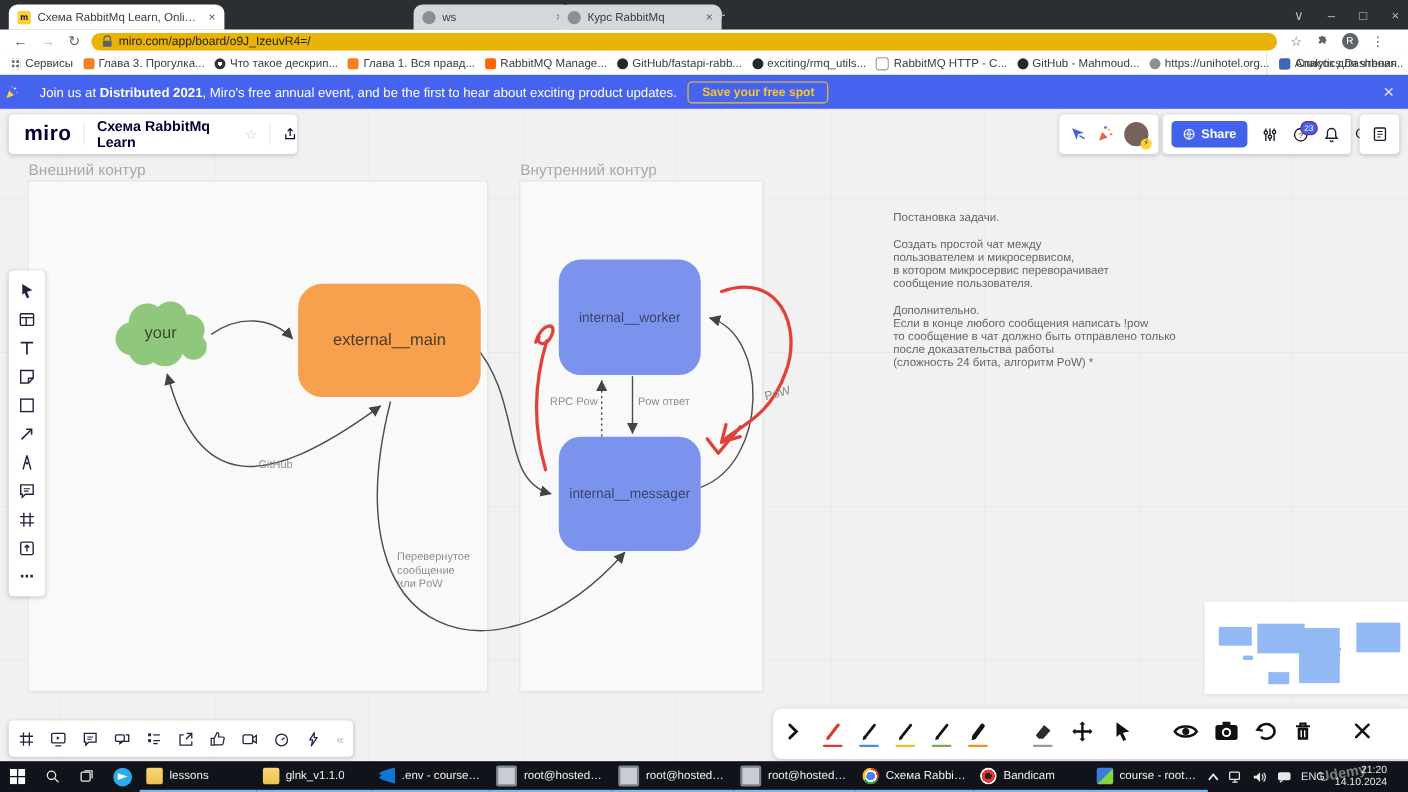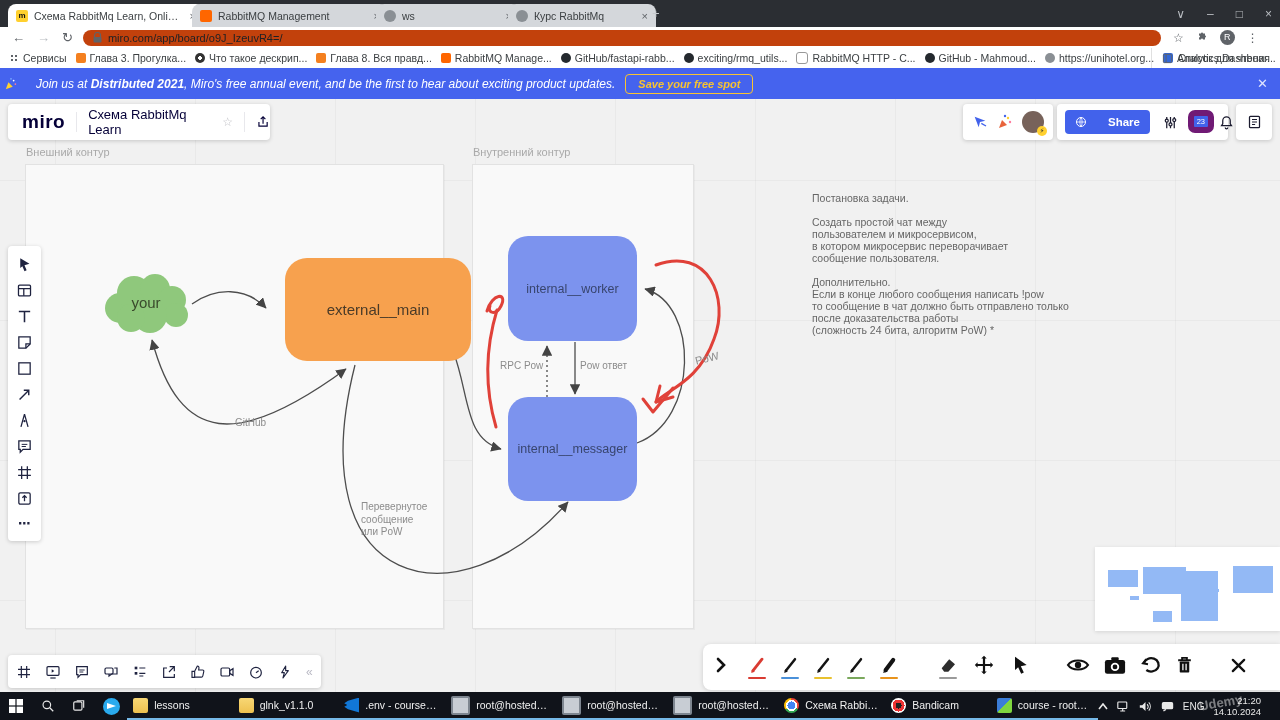--- a/index.html
+++ b/index.html
@@ -21,64 +21,64 @@
   [data-icon="globe"]{background:#8a8f94;border-radius:50%;}
   [data-icon="github"]{background:#24292e;border-radius:50%;}
   [data-icon="fire"]{background:#f4801f;}
   [data-icon="target"]{background:radial-gradient(circle,#fff 0 2px,#333 2px);border-radius:50%;}
   [data-icon="analytics"]{background:#3367d6;}
   [data-icon="apps-grid"]{background-image:radial-gradient(circle,#5f6368 1.1px,transparent 1.3px);background-size:4px 4px;background-position:1px 1px;border-radius:0;}
   #wctrl{right:8px;top:0;height:27px;display:flex;gap:22px;color:#b9bdc2;font-size:12px;align-items:center;}
   #toolbar{left:0;top:27px;width:1280px;height:21px;background:#fff;border-bottom:1px solid #e4e6e8;display:flex;align-items:center;}
   .navic{font-size:13px;color:#5f6368;margin-left:12px;}
   .navic.dis{color:#b9bdc2;}
-  #omnibox{margin-left:10px;width:1058px;height:16px;background:#c2410c;border-radius:9px;
+  #omnibox{margin-left:10px;width:1058px;height:16px;background:#eab308;border-radius:9px;
     display:flex;align-items:center;padding:0 10px;font-size:11px;color:#202124;gap:6px;text-align:center;}
   #toolbar .right{display:flex;align-items:center;gap:12px;margin-left:12px;color:#5f6368;font-size:12px;}
   #avatar-br{width:15px;height:15px;border-radius:50%;background:#5f6368;color:#fff;font-size:9px;text-align:center;line-height:15px;}
   #bookmarks{left:0;top:48px;width:1280px;height:20px;background:#fff;border-bottom:1px solid #e4e6e8;
     display:flex;align-items:center;font-size:10.5px;color:#3c4043;}
   .bm{display:flex;align-items:center;gap:4px;margin-left:9px;white-space:nowrap;}
   .bm .fav{width:10px;height:10px;flex:0 0 10px;}
   #readlist{position:absolute;right:10px;top:0;height:20px;display:flex;align-items:center;gap:5px;border-left:1px solid #e0e0e0;padding-left:10px;}
   
   #banner{left:0;top:68px;width:1280px;height:31px;background:#4563ee;color:#fff;font-size:12px;
-    display:flex;align-items:center;font-style:italic;}
+    display:flex;align-items:center;}
   #banner .txt{margin-left:18px;}
   #banner b{font-weight:bold;}
   #banner .cta{margin-left:10px;border:1px solid #f8c330;color:#f8c330;font-size:11px;font-weight:bold;
     border-radius:4px;padding:3px 12px;}
   #banner .bx{position:absolute;right:12px;color:#dfe4ff;font-size:13px;}
   .partysvg{margin-left:4px}
   
   #canvas{left:0;top:99px;width:1280px;height:593px;background:#f1f1f1;
     background-image:linear-gradient(#00000008 1px,transparent 1px),linear-gradient(90deg,#00000008 1px,transparent 1px);
     background-size:140px 140px;background-position:-85px 81px;}
   .frame{background:#f9f9f9;border:1px solid #e2e2e2;box-shadow:1px 1px 0 #00000008;}
-  .frame-label{font-size:11px;color:#a9a9a9;}
+  .frame-label{font-size:14px;color:#a9a9a9;}
   .node{display:flex;align-items:center;justify-content:center;}
   #ext{background:#f7a14e;border-radius:22px;color:#4a3b28;font-size:15px;}
   .bluebox{background:#7c93ee;border-radius:20px;color:#38456e;font-size:12.5px;}
   .elabel{font-size:10px;color:#8c8c8c;}
   #note{font-size:10.5px;line-height:12px;color:#666;white-space:pre-line;width:280px;}
   
   .card{background:#fff;border-radius:4px;box-shadow:0 1px 4px rgba(0,0,0,.18);}
   #hleft{left:8px;top:104px;width:262px;height:36px;display:flex;align-items:center;}
   #logo{font-size:19px;font-weight:bold;color:#050038;letter-spacing:.5px;margin-left:14px;}
   #hleft .sep{width:1px;height:20px;background:#e8e8ec;margin:0 11px;}
-  #btitle{font-size:13px;font-weight:normal;color:#050038;}
+  #btitle{font-size:13px;font-weight:bold;color:#050038;}
   #hleft .star{color:#c3c3c8;font-size:12px;margin-left:7px;}
   #hr1{left:963px;top:104px;width:90px;height:36px;display:flex;align-items:center;justify-content:space-evenly;}
   #hr2{left:1057px;top:104px;width:171px;height:36px;display:flex;align-items:center;}
   #hr3{left:1236px;top:104px;width:36px;height:36px;display:flex;align-items:center;justify-content:center;}
   #sharebtn{margin-left:8px;background:#4262eb;color:#fff;font-size:11.5px;font-weight:bold;border-radius:4px;
-    height:24px;display:flex;align-items:center;gap:21px;padding:0 10px;}
+    height:24px;display:flex;align-items:center;gap:5px;padding:0 10px;}
   .hic{position:relative;margin-left:13px;display:flex;}
   .badge{position:absolute;top:-5px;right:-8px;background:#4262eb;color:#fff;font-size:7.5px;
-    border-radius:7px;padding:1px 3px;border:6px solid #701a75;}
+    border-radius:7px;padding:1px 3px;border:1px solid #701a75;}
   #avatar-m{width:22px;height:22px;border-radius:50%;background:#77625a;position:relative;}
   #avatar-m i{position:absolute;right:-3px;bottom:-3px;width:10px;height:10px;border-radius:50%;
     background:#ffd02f;font-style:normal;font-size:7px;text-align:center;line-height:10px;color:#333;}
   #vtool{left:8px;top:246px;width:33px;display:flex;flex-direction:column;align-items:center;gap:9px;padding:10px 0;}
   #bltool{left:8px;top:655px;height:33px;display:flex;align-items:center;padding:0 8px;gap:13px;}
   .mi svg{display:block;}
   #collapse{color:#b9b9c4;font-size:12px;}
   
   #minimap{left:1095px;top:547px;width:185px;height:84px;background:#fff;box-shadow:0 1px 4px rgba(0,0,0,.12);}
   #minimap div{position:absolute;background:#93b9f5;}
@@ -112,25 +112,20 @@
 <body>
 
 <div id="screen">
 
   <div class="abs" id="tabstrip">
     <div class="abs tab active" style="left:8px;width:180px">
       <span class="fav" data-icon="miro-fav">m</span>
       <span class="title">Схема RabbitMq Learn, Online W</span>
       <span class="x">×</span>
     </div>
-    <div class="abs tab inactive" style="left:192px;width:180px">
-      <span class="fav" data-icon="rabbit"></span>
-      <span class="title">RabbitMQ Management</span>
-      <span class="x">×</span>
-    </div>
     <div class="abs tab inactive" style="left:376px;width:128px">
       <span class="fav" data-icon="globe"></span>
       <span class="title">ws</span>
       <span class="x">×</span>
     </div>
     <div class="abs tab inactive" style="left:508px;width:132px">
       <span class="fav" data-icon="globe"></span>
       <span class="title">Курс RabbitMq</span>
       <span class="x">×</span>
     </div>
@@ -172,21 +167,21 @@
     <span class="bm">
         <i class="fav" data-icon="fire"></i>
         <span>Глава 3. Прогулка...</span>
       </span>
     <span class="bm">
         <i class="fav" data-icon="target"></i>
         <span>Что такое дескрип...</span>
       </span>
     <span class="bm">
         <i class="fav" data-icon="fire"></i>
-        <span>Глава 8. Вся правд...</span>
+        <span>Глава 1. Вся правд...</span>
       </span>
     <span class="bm">
         <i class="fav" data-icon="rabbit"></i>
         <span>RabbitMQ Manage...</span>
       </span>
     <span class="bm">
         <i class="fav" data-icon="github"></i>
         <span>GitHub/fastapi-rabb...</span>
       </span>
     <span class="bm">
@@ -269,21 +264,21 @@
             <circle cx="36" cy="25" r="17"></circle>
             <circle cx="57" cy="21" r="15"></circle>
           <circle cx="74" cy="32" r="14"></circle>
             <circle cx="78" cy="47" r="12"></circle>
             <circle cx="52" cy="48" r="17"></circle>
             <circle cx="33" cy="50" r="14"></circle>
         </g>
       </svg>
       <div class="abs" style="left:0;top:26px;width:96px;text-align:center;font-size:15px;color:#3a4a2c">your</div>
     </div>
-    <div class="abs node" id="ext" style="left:285px;top:159px;width:186px;height:103px">
+    <div class="abs node" id="ext" style="left:271px;top:159px;width:166px;height:103px">
       <span>external__main</span>
     </div>
     <div class="abs node bluebox" style="left:508px;top:298px;width:129px;height:104px">
       <span>internal__messager</span>
     </div>
     <div class="abs node bluebox" style="left:508px;top:137px;width:129px;height:105px">
       <span>internal__worker</span>
     </div>
 
     <div class="abs elabel" style="left:500px;top:261px">RPC Pow</div>

